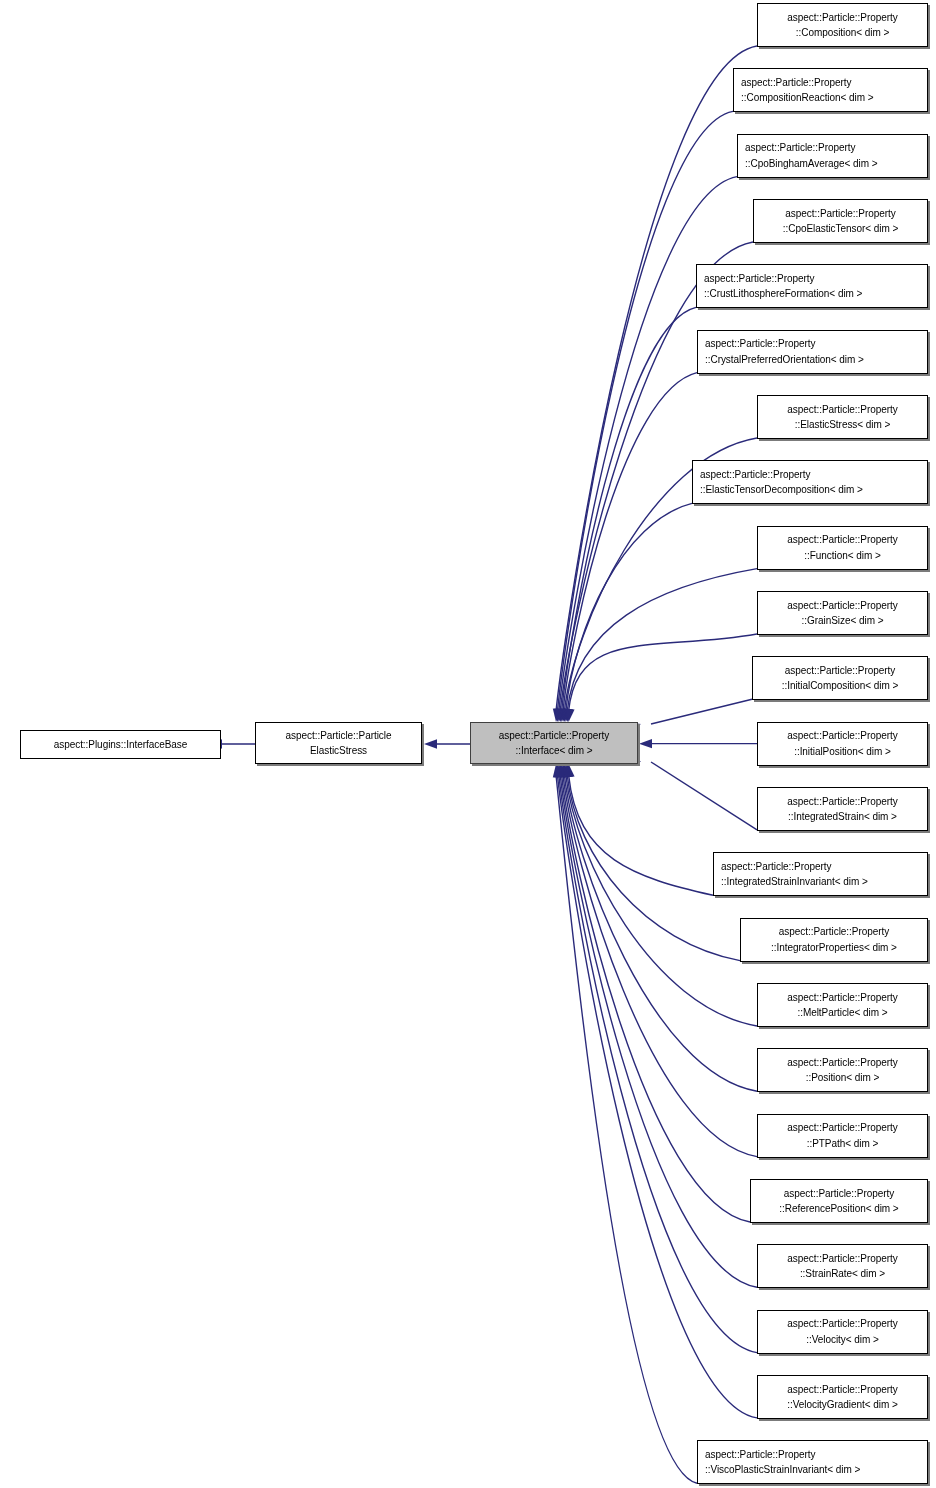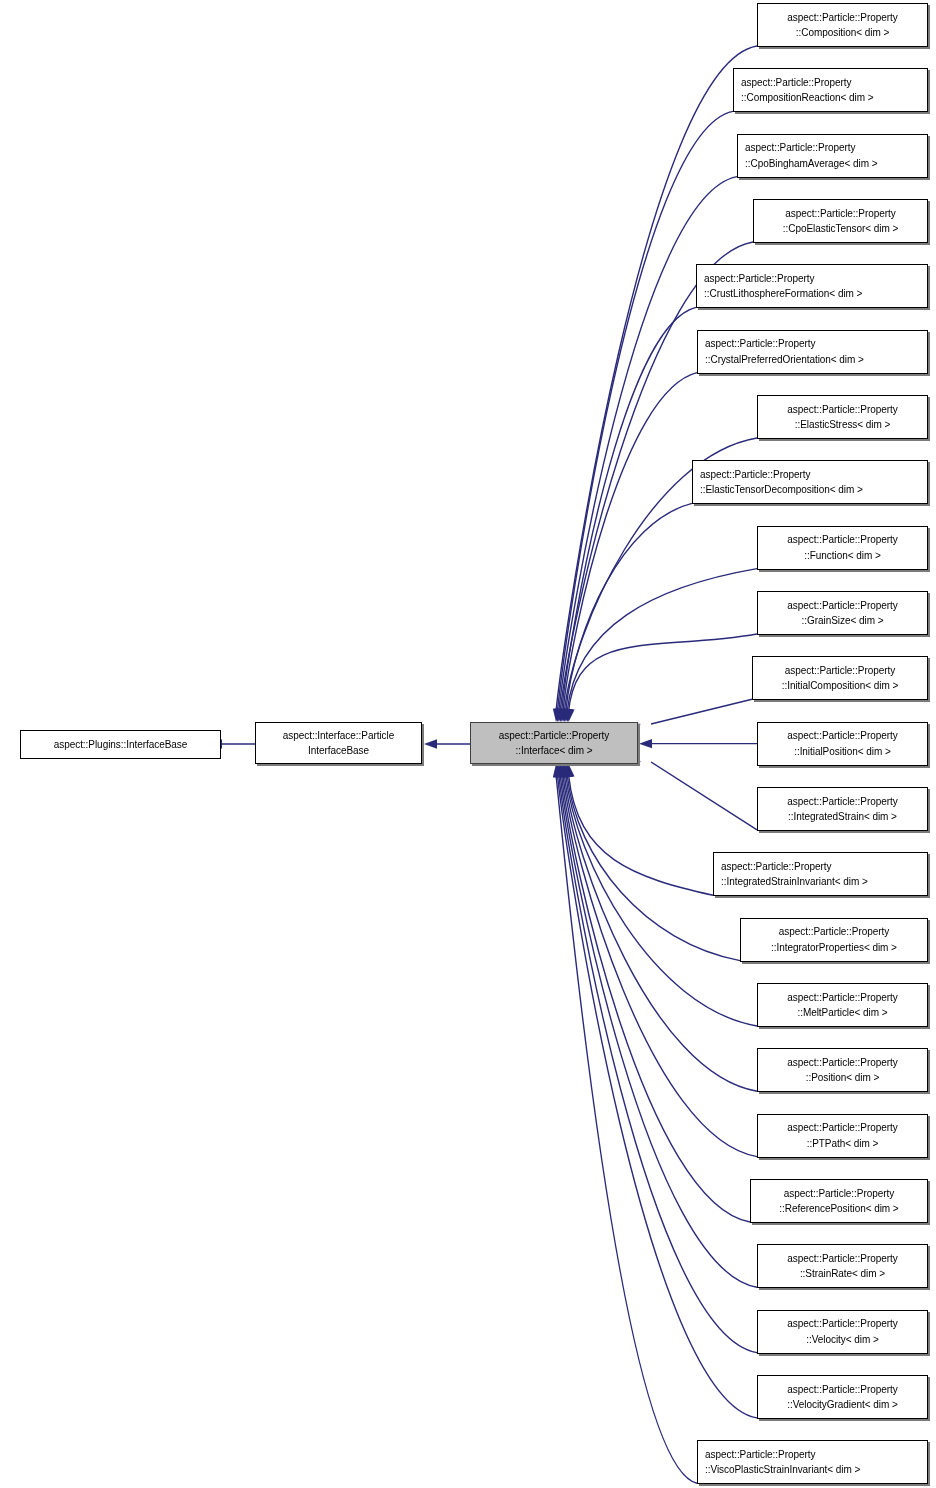--- a/index.html
+++ b/index.html
@@ -142,22 +142,22 @@
         <path d="M 470 744 L 435 744" stroke="#2a2a7a" stroke-width="1.6" fill="none"></path>
         <polygon points="0,0 13,-4.8 13,4.8" fill="#2a2a7a" transform="translate(424,744)"></polygon>
       </g>
     </svg>
 
   <div class="node" id="node-plugins-interfacebase" style="left:20px;top:730px;width:201px;height:29px;">
     <span class="ln">aspect::Plugins::InterfaceBase</span>
   </div>
 
   <div class="node shadow" id="node-particle-particleinterfacebase" style="left:255px;top:722px;width:167px;height:42px;">
-    <span class="ln">aspect::Interface::Particle</span>
-    <span class="ln">InterfaceBase</span>
+    <span class="ln">aspect::Particle::Particle</span>
+    <span class="ln">ElasticStress</span>
   </div>
 
   <div class="node shadow current" id="node-property-interface" style="left:470px;top:722px;width:168px;height:42px;">
     <span class="ln">aspect::Particle::Property</span>
     <span class="ln">::Interface&lt; dim &gt;</span>
   </div>
 
 <div class="node shadow" id="node-composition" style="left: 757px; top: 3px; width: 171px; height: 44px;">
       <span class="ln">aspect::Particle::Property</span>
       <span class="ln">::Composition&lt; dim &gt;</span>

